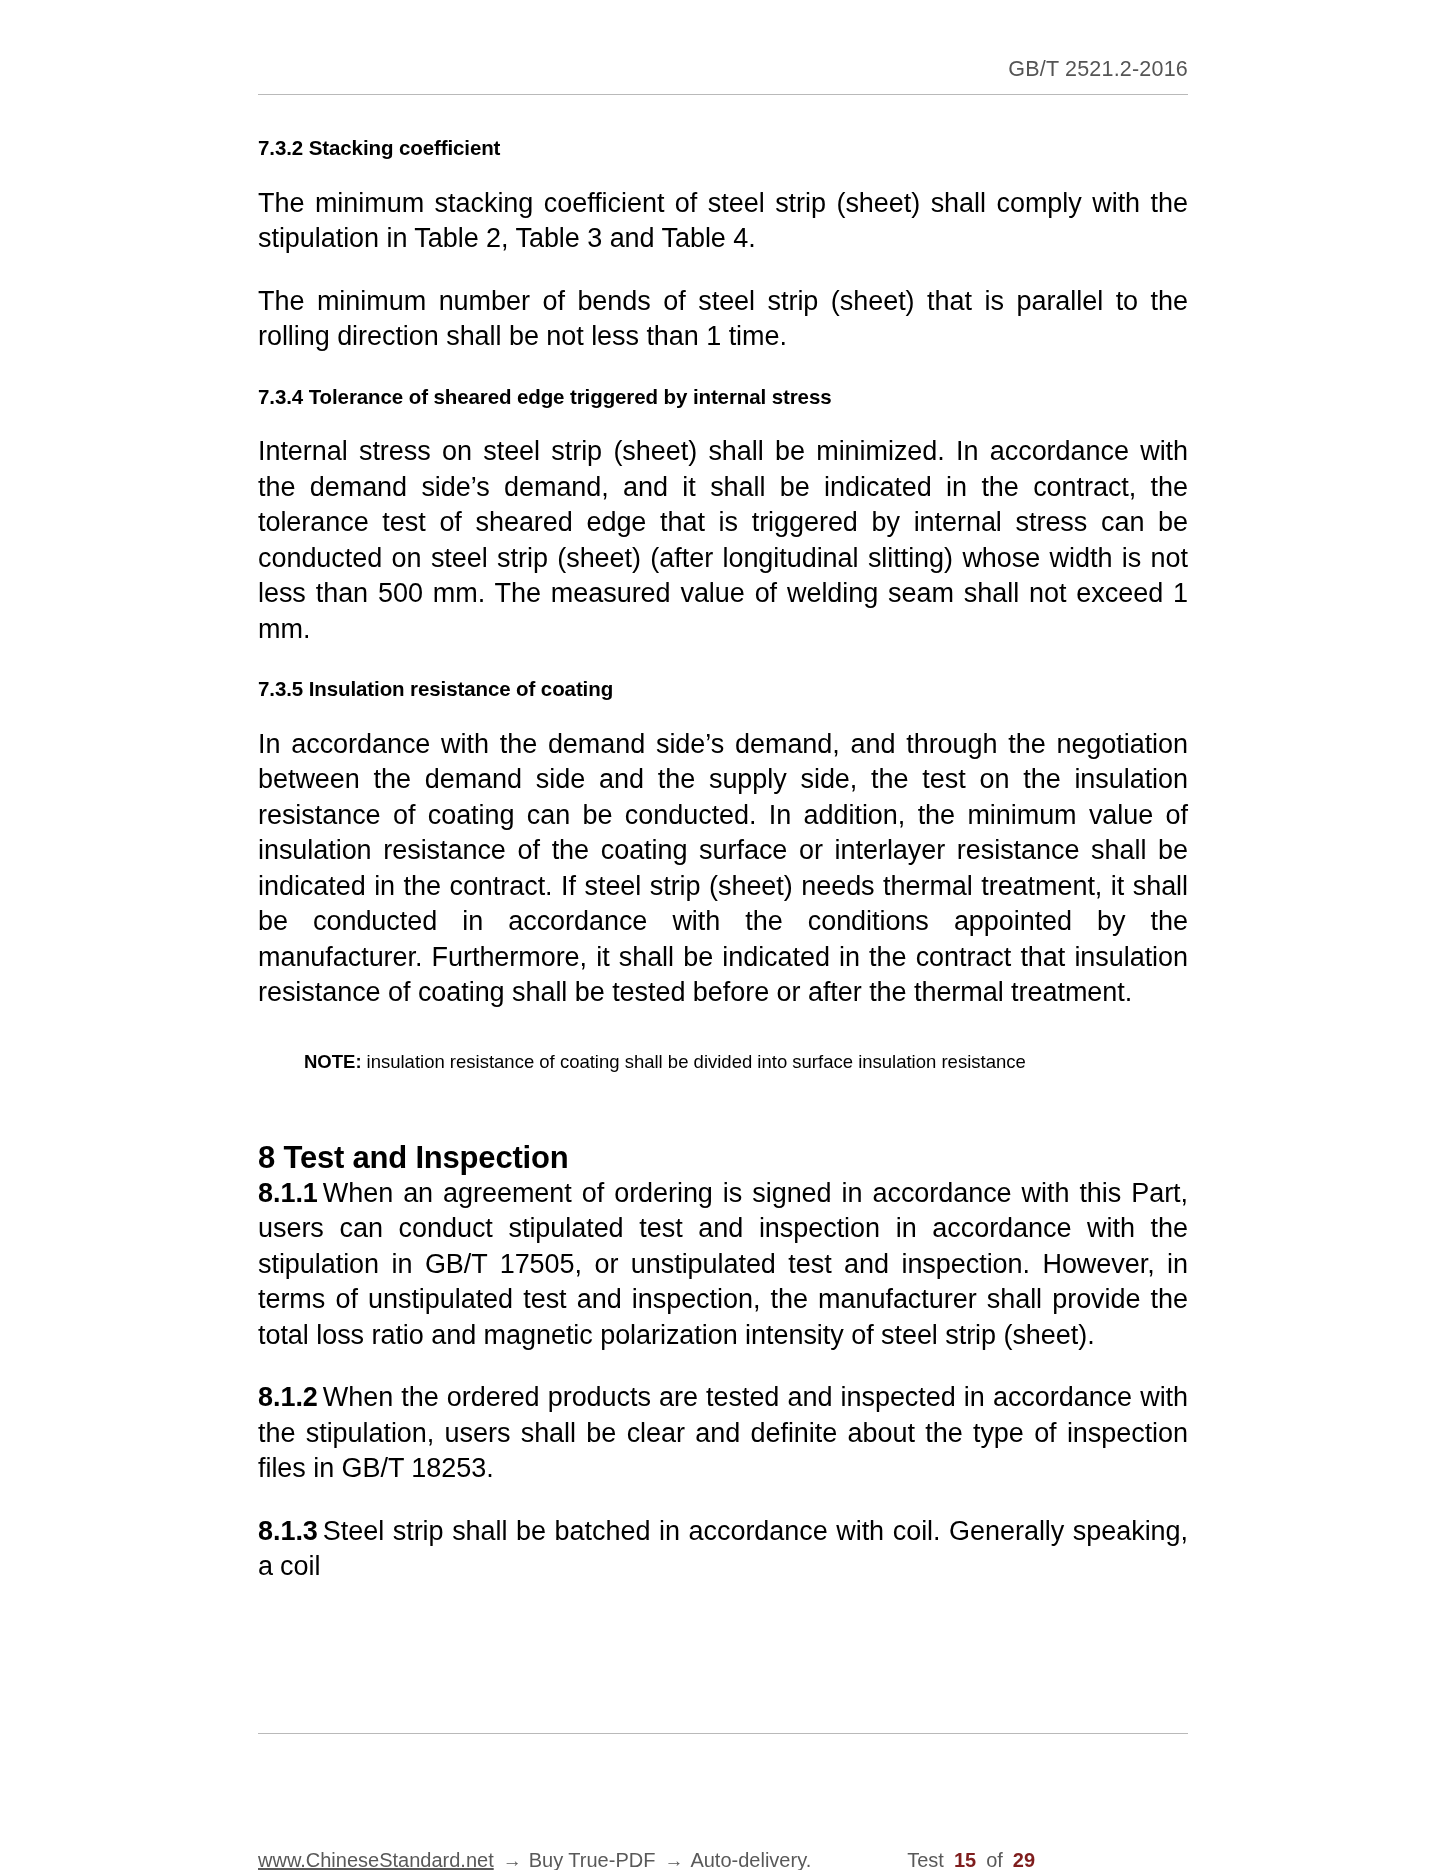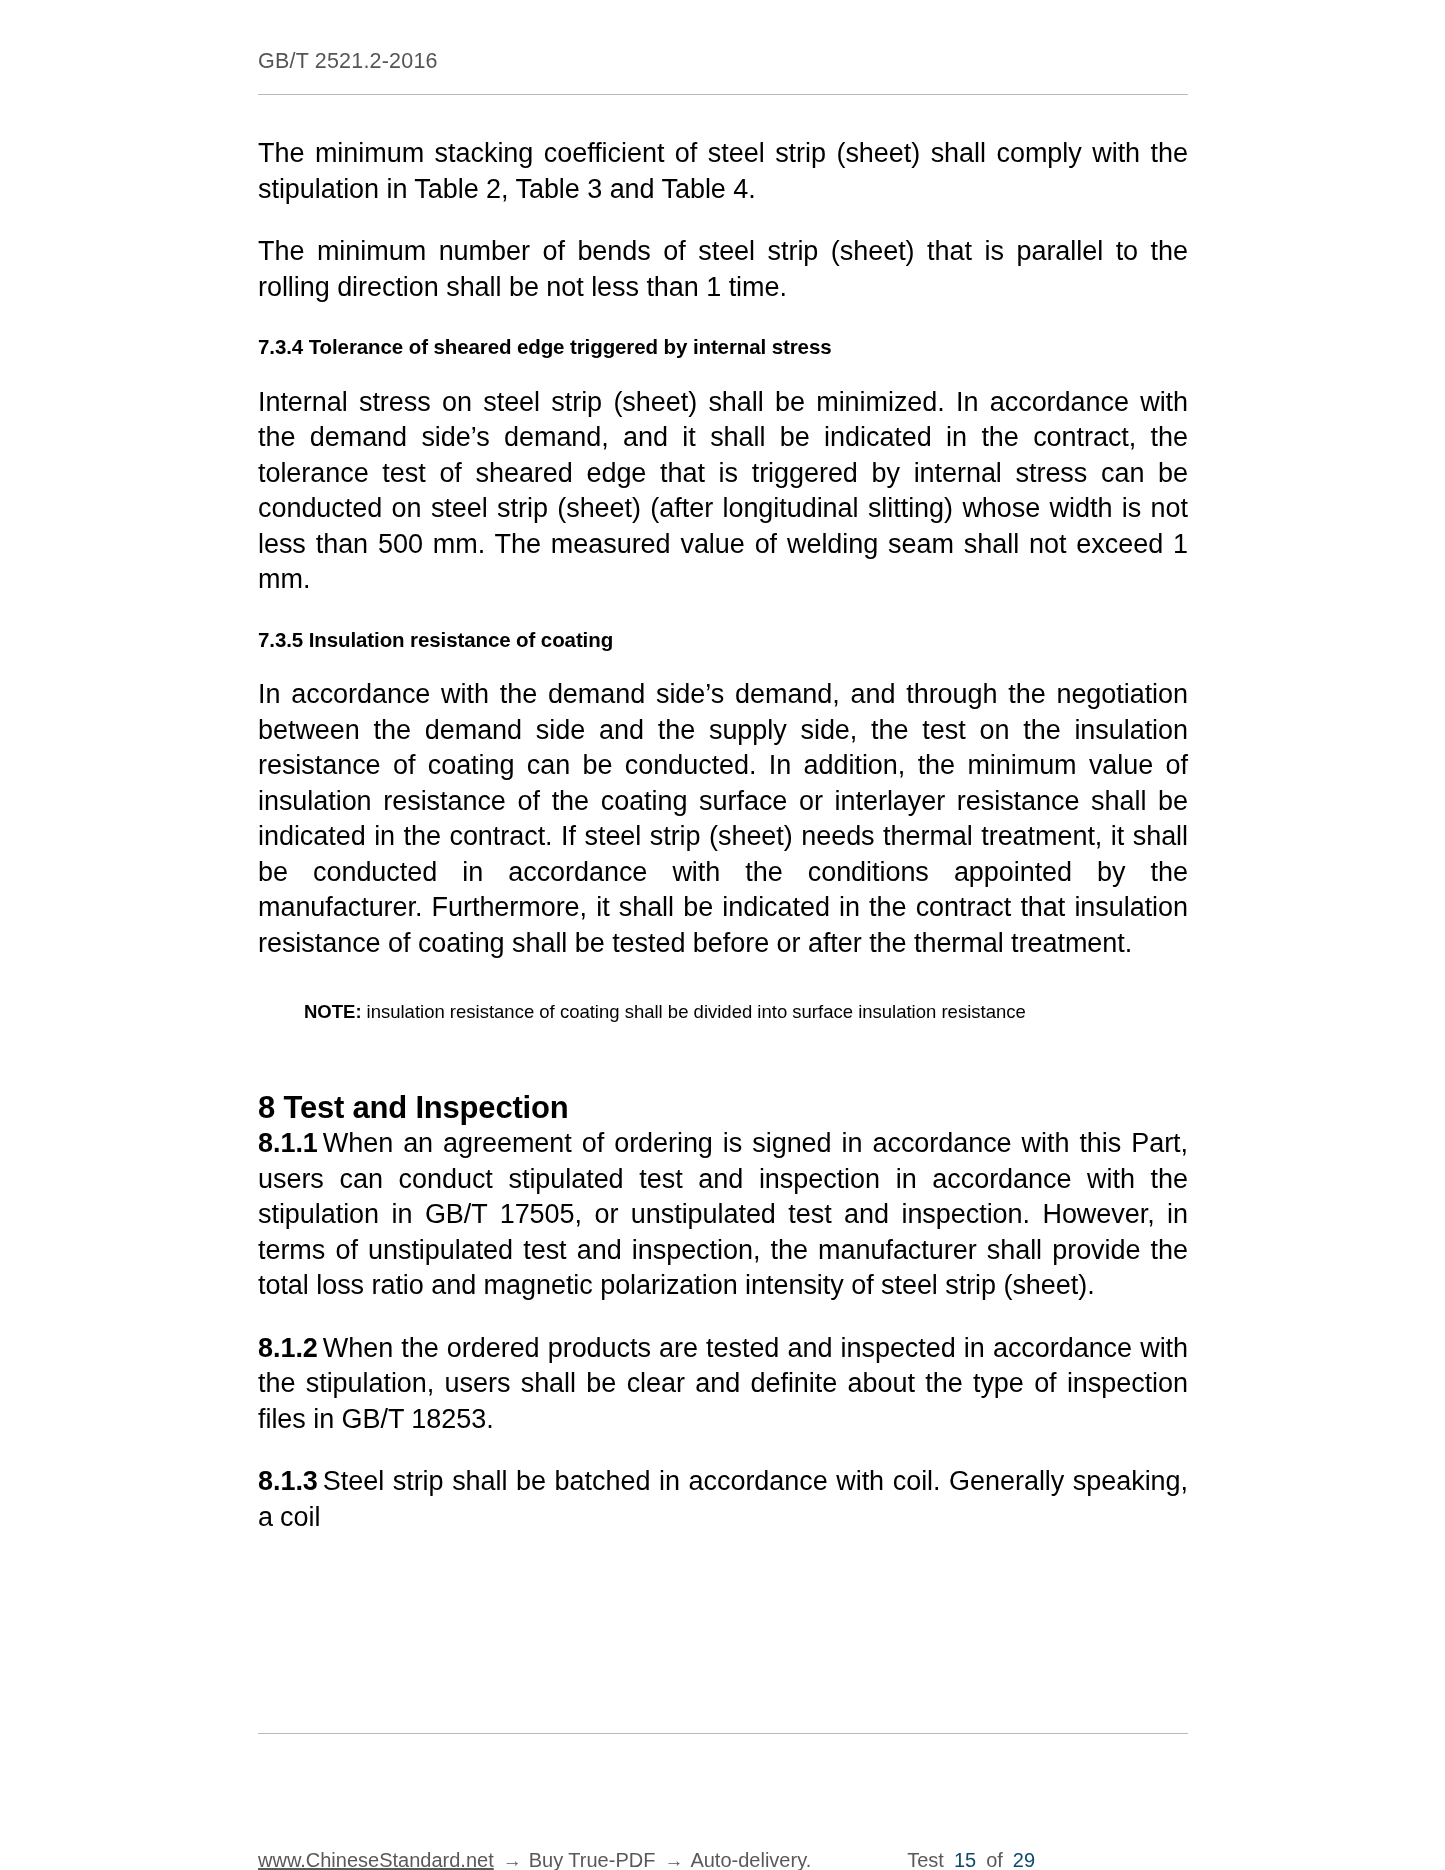--- a/index.html
+++ b/index.html
@@ -21,23 +21,23 @@
     left: 0; top: 0;
     width: 1445px;
     height: 1870px;
     box-sizing: border-box;
   }
 
   
   .header {
     position: absolute;
     left: 258px;
-    top: 49px;
-    width: 930px;
-    text-align: left;
+    top: 57px;
+    width: 930px;
+    text-align: right;
   }
   .header-title {
     font-size: 21.5px;
     color: #555555;
     letter-spacing: 0.2px;
     font-family: "Liberation Sans", sans-serif;
   }
   .header-rule {
     position: absolute;
     left: 258px;
@@ -152,37 +152,38 @@
   .footer-arrow {
     padding: 0 7px 0 9px;
     font-size: 19px;
   }
   .footer-sep { width: 96px; }
   .footer-right {
     white-space: nowrap;
     color: #595959;
   }
   .footer-right b {
-    font-weight: normal;
-    color: #0c4a6e;
+    font-weight: bold;
+    color: #7f1d1d;
   }
   .fw-sp { display: inline-block; width: 5px; }
 </style>
 </head>
 <body>
 
 <div class="page">
 
   <div class="header">
     <span class="header-title">GB/T 2521.2-2016</span>
   </div>
   <div class="header-rule"></div>
 
   <div class="content">
 
+    <div class="h3">7.3.2 Stacking coefficient</div>
     <div class="para">The minimum stacking coefficient of steel strip (sheet) shall comply with the stipulation in Table 2, Table 3 and Table 4.</div>
 
     <div class="para">The minimum number of bends of steel strip (sheet) that is parallel to the rolling direction shall be not less than 1 time.</div>
 
     <div class="h3 sp">7.3.4 Tolerance of sheared edge triggered by internal stress</div>
     <div class="para">Internal stress on steel strip (sheet) shall be minimized. In accordance with the demand side’s demand, and it shall be indicated in the contract, the tolerance test of sheared edge that is triggered by internal stress can be conducted on steel strip (sheet) (after longitudinal slitting) whose width is not less than 500 mm. The measured value of welding seam shall not exceed 1 mm.</div>
 
     <div class="h3 sp">7.3.5 Insulation resistance of coating</div>
     <div class="para">In accordance with the demand side’s demand, and through the negotiation between the demand side and the supply side, the test on the insulation resistance of coating can be conducted. In addition, the minimum value of insulation resistance of the coating surface or interlayer resistance shall be indicated in the contract. If steel strip (sheet) needs thermal treatment, it shall be conducted in accordance with the conditions appointed by the manufacturer. Furthermore, it shall be indicated in the contract that insulation resistance of coating shall be tested before or after the thermal treatment.</div>
 

